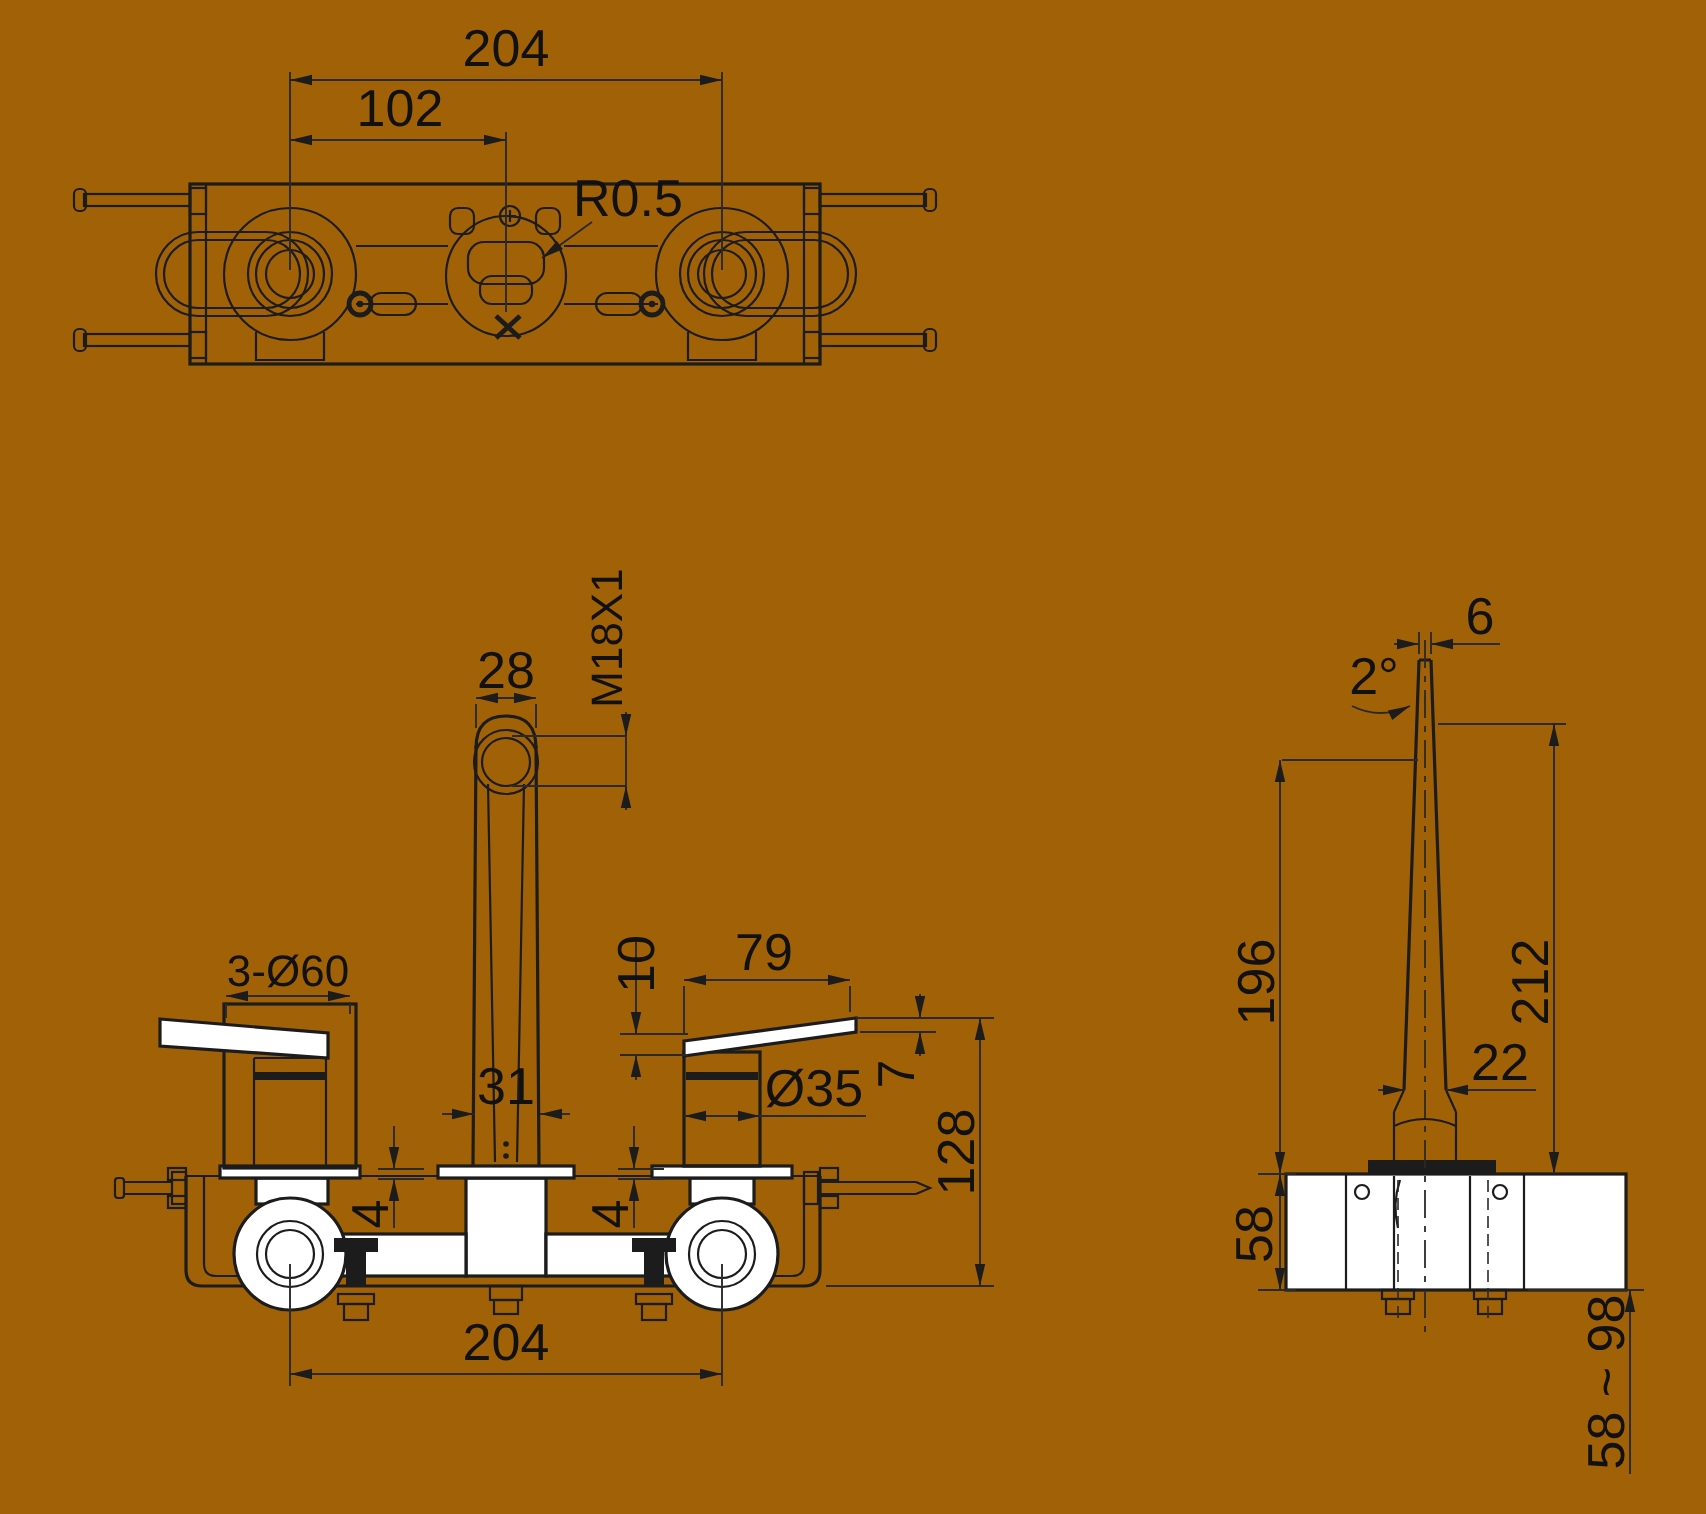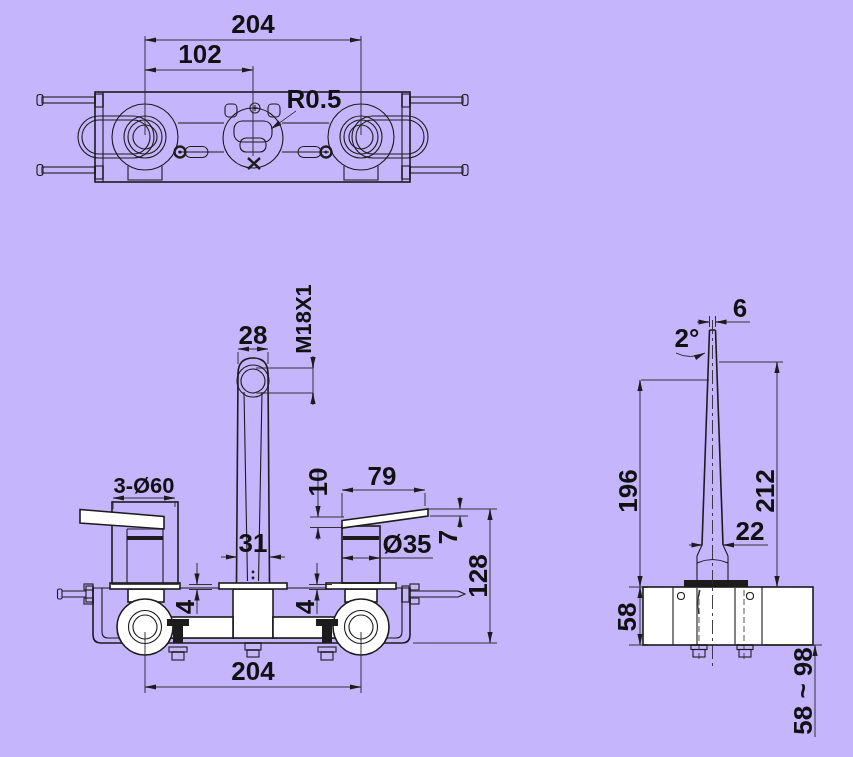--- a/index.html
+++ b/index.html
@@ -1,16 +1,16 @@
 <!DOCTYPE html>
 <html><head>
 <meta charset="utf-8">
 <style>
   html,body{margin:0;padding:0;background:#fff;}
-  .stage{position:relative;width:853px;height:757px;background:#c4b5fd;overflow:hidden;font-weight:bold;}
+  .stage{position:relative;width:853px;height:757px;background:#a16207;overflow:hidden;}
   svg{position:absolute;left:0;top:0;}
   .o  {stroke:#1c1c1c;stroke-width:1.6;fill:none;}
   .t  {stroke:#1c1c1c;stroke-width:1.1;fill:none;}
   .d  {stroke:#2a2a2a;stroke-width:0.95;fill:none;}
   .wf {fill:#ffffff;stroke:#1c1c1c;stroke-width:1.6;}
   .sf {fill:#1c1c1c;stroke:none;}
   .cl {stroke:#2a2a2a;stroke-width:0.9;fill:none;stroke-dasharray:14 4 3 4;}
   .bl {stroke:#2a2a2a;stroke-width:0.8;fill:none;stroke-dasharray:6 3;}
   text{font-family:"Liberation Sans","DejaVu Sans",sans-serif;font-size:26px;fill:#111;text-anchor:middle;}
   .small{font-size:22px;}

